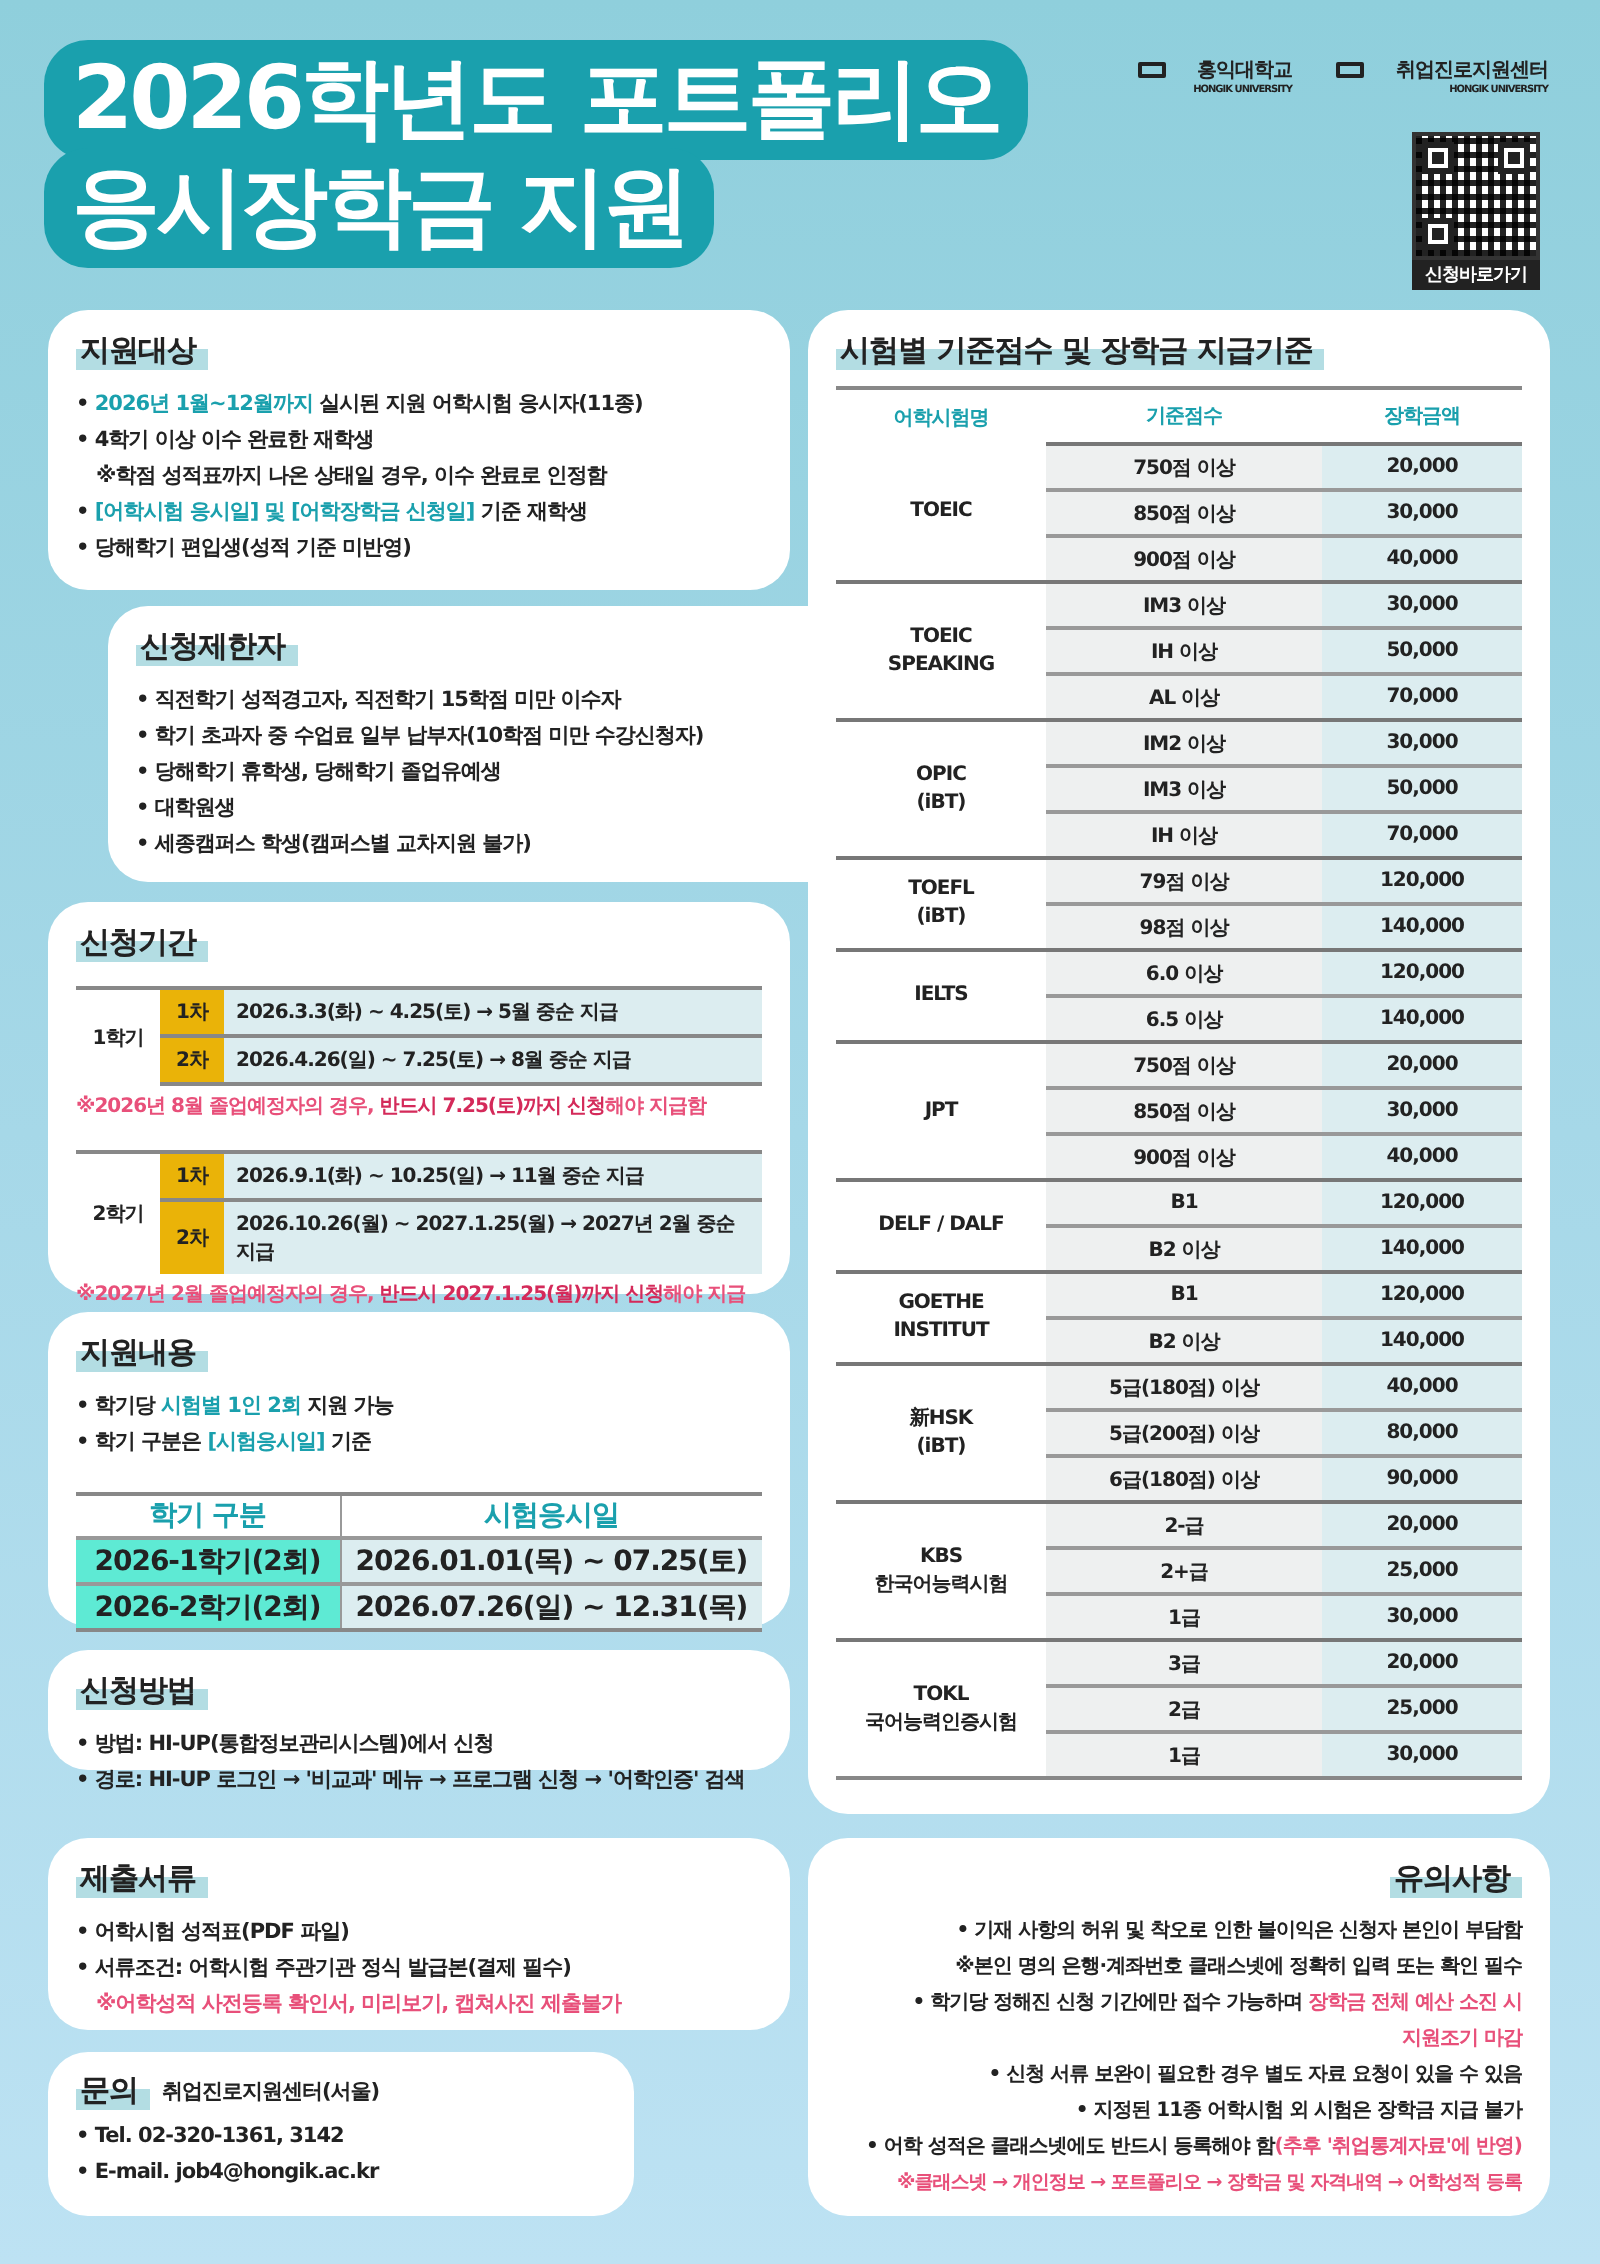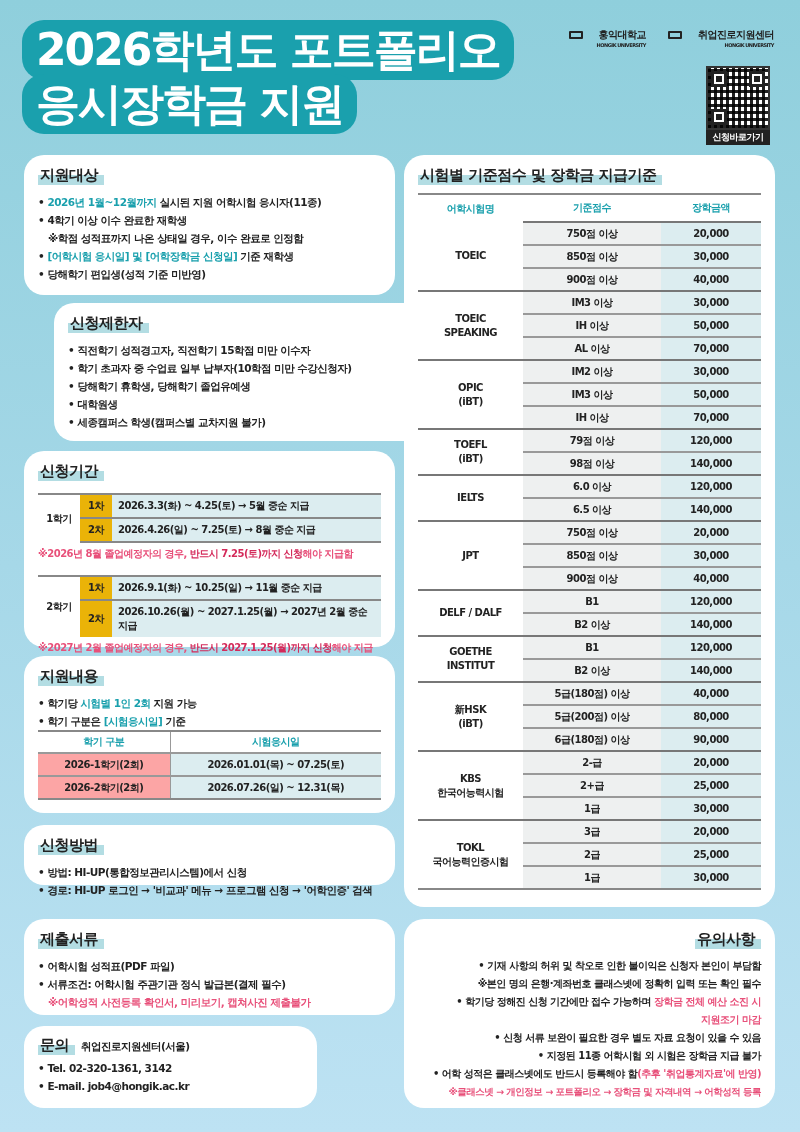--- a/index.html
+++ b/index.html
@@ -54,24 +54,24 @@
 
   table { border-collapse: collapse; width: 100%; }
   .sched { font-size: 10px; font-weight: bold; border-top: 2px solid #888; }
   .sched td { padding: 4px 6px; height: 23px; }
   .sched .sem { background: #fff; text-align: center; width: 42px; }
   .sched .ord { background: #eab308; width: 32px; text-align: center; }
   .sched .dt { background: #dcedf0; }
   .sched tr.b td.ord, .sched tr.b td.dt { border-top: 2px solid #888; }
   .sched tr.last td { border-bottom: 2px solid #888; }
 
-  .sup { font-size: 10px; font-weight: bold; border-top: 2px solid #888; border-bottom: 2px solid #888; margin-top: 0; }
+  .sup { font-size: 14px; font-weight: bold; border-top: 2px solid #888; border-bottom: 2px solid #888; margin-top: 16px; }
   .sup th { color: #1aa0ad; font-weight: bold; height: 22px; }
   .sup td { text-align: center; height: 23px; border-top: 2px solid #999; }
-  .sup td:first-child { background: #fca5a5; }
+  .sup td:first-child { background: #5eead4; }
   .sup td:last-child { background: #dcedf0; }
   .sup th:first-child, .sup td:first-child { border-right: 1px solid #999; width: 132px; }
 
   .main-t { font-size: 10px; font-weight: bold; border-top: 2px solid #888; border-bottom: 2px solid #888; }
   .main-t th { color: #1aa0ad; height: 28px; font-weight: bold; }
   .main-t td { text-align: center; height: 23px; }
   .main-t td.nm { background: #fff; width: 105px; line-height: 14px; }
   .main-t td.sc { background: #eef0f0; width: 138px; }
   .main-t td.am { background: #dcedf0; }
   .main-t tr td.sc, .main-t tr td.am { border-top: 2px solid #999; }

